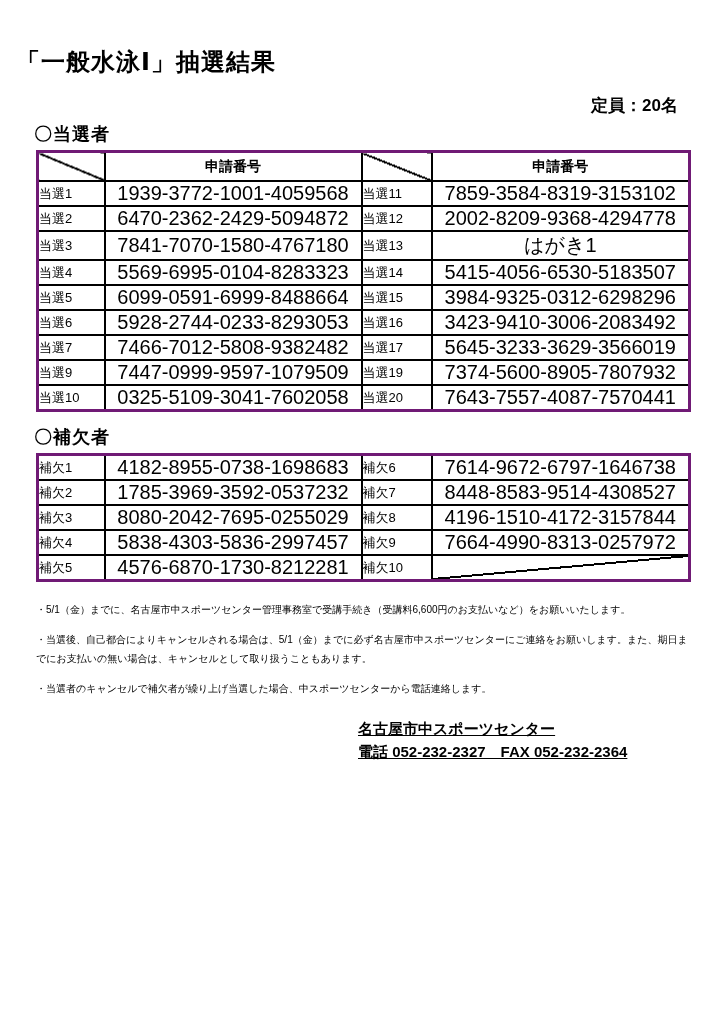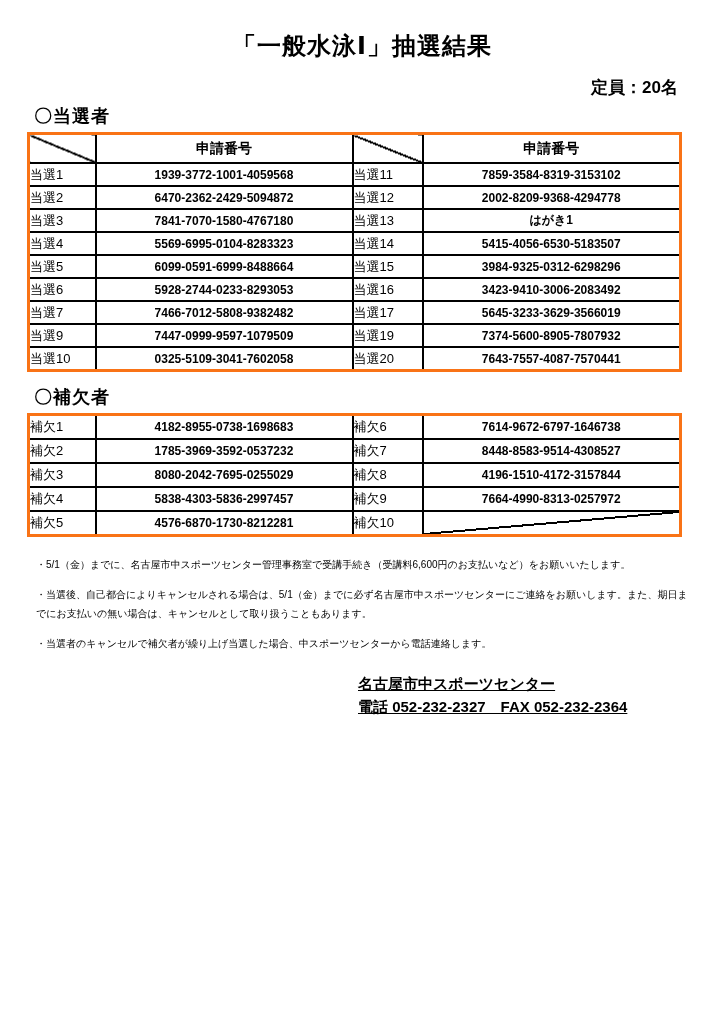--- a/index.html
+++ b/index.html
@@ -3,45 +3,45 @@
 <meta charset="utf-8">
 <style>
   html, body { margin: 0; padding: 0; background: #888; }
   .page {
     width: 724px; height: 1024px; margin: 0 auto;
     background: #ffffff; color: #000000;
     font-family: "Liberation Sans", "DejaVu Sans", sans-serif;
     position: relative; overflow: hidden; box-sizing: border-box;
   }
   .title {
-    margin: 0; padding-top: 30px;
-    font-size: 24px; font-weight: bold; text-align: center; letter-spacing: 1px;
+    margin: 16px; padding-top: 30px;
+    font-size: 24px; font-weight: bold; text-align: left; letter-spacing: 1px;
   }
   .capacity {
     margin: 14px 46px 0 0;
     font-size: 17px; font-weight: bold; text-align: right; padding-left: 28px;
   }
   .section-heading {
     margin: 5px 0 4px 34px;
     font-size: 18px; font-weight: bold; letter-spacing: 1px;
   }
   .section-heading.sub { margin-top: 13px; }
   table.results-table {
-    margin-left: 27px;
+    margin-left: 36px;
     border-collapse: collapse; table-layout: fixed; width: 652px;
-    border: 3px solid #f97316;
+    border: 3px solid #701a75;
   }
   table.results-table th, table.results-table td {
     border: 2px solid #000; padding: 0; overflow: hidden; white-space: nowrap;
   }
   table.winners thead th { height: 27px; }
   table.winners tbody td { height: 21px; }
   table.subs tbody td { height: 22px; }
   .cell-label  { text-align: left; font-size: 13px; }
-  .cell-value  { text-align: center; font-size: 12px; font-weight: bold; }
+  .cell-value  { text-align: center; font-size: 20px; }
   th.cell-value { font-size: 14px; font-weight: bold; }
   .diagonal-up {
     background: linear-gradient(to top right,
       transparent calc(50% - 1px), #000 calc(50% - 1px),
       #000 calc(50% + 1px), transparent calc(50% + 1px));
   }
   .diagonal-down {
     background: linear-gradient(to bottom right,
       transparent calc(50% - 1px), #000 calc(50% - 1px),
       #000 calc(50% + 1px), transparent calc(50% + 1px));

